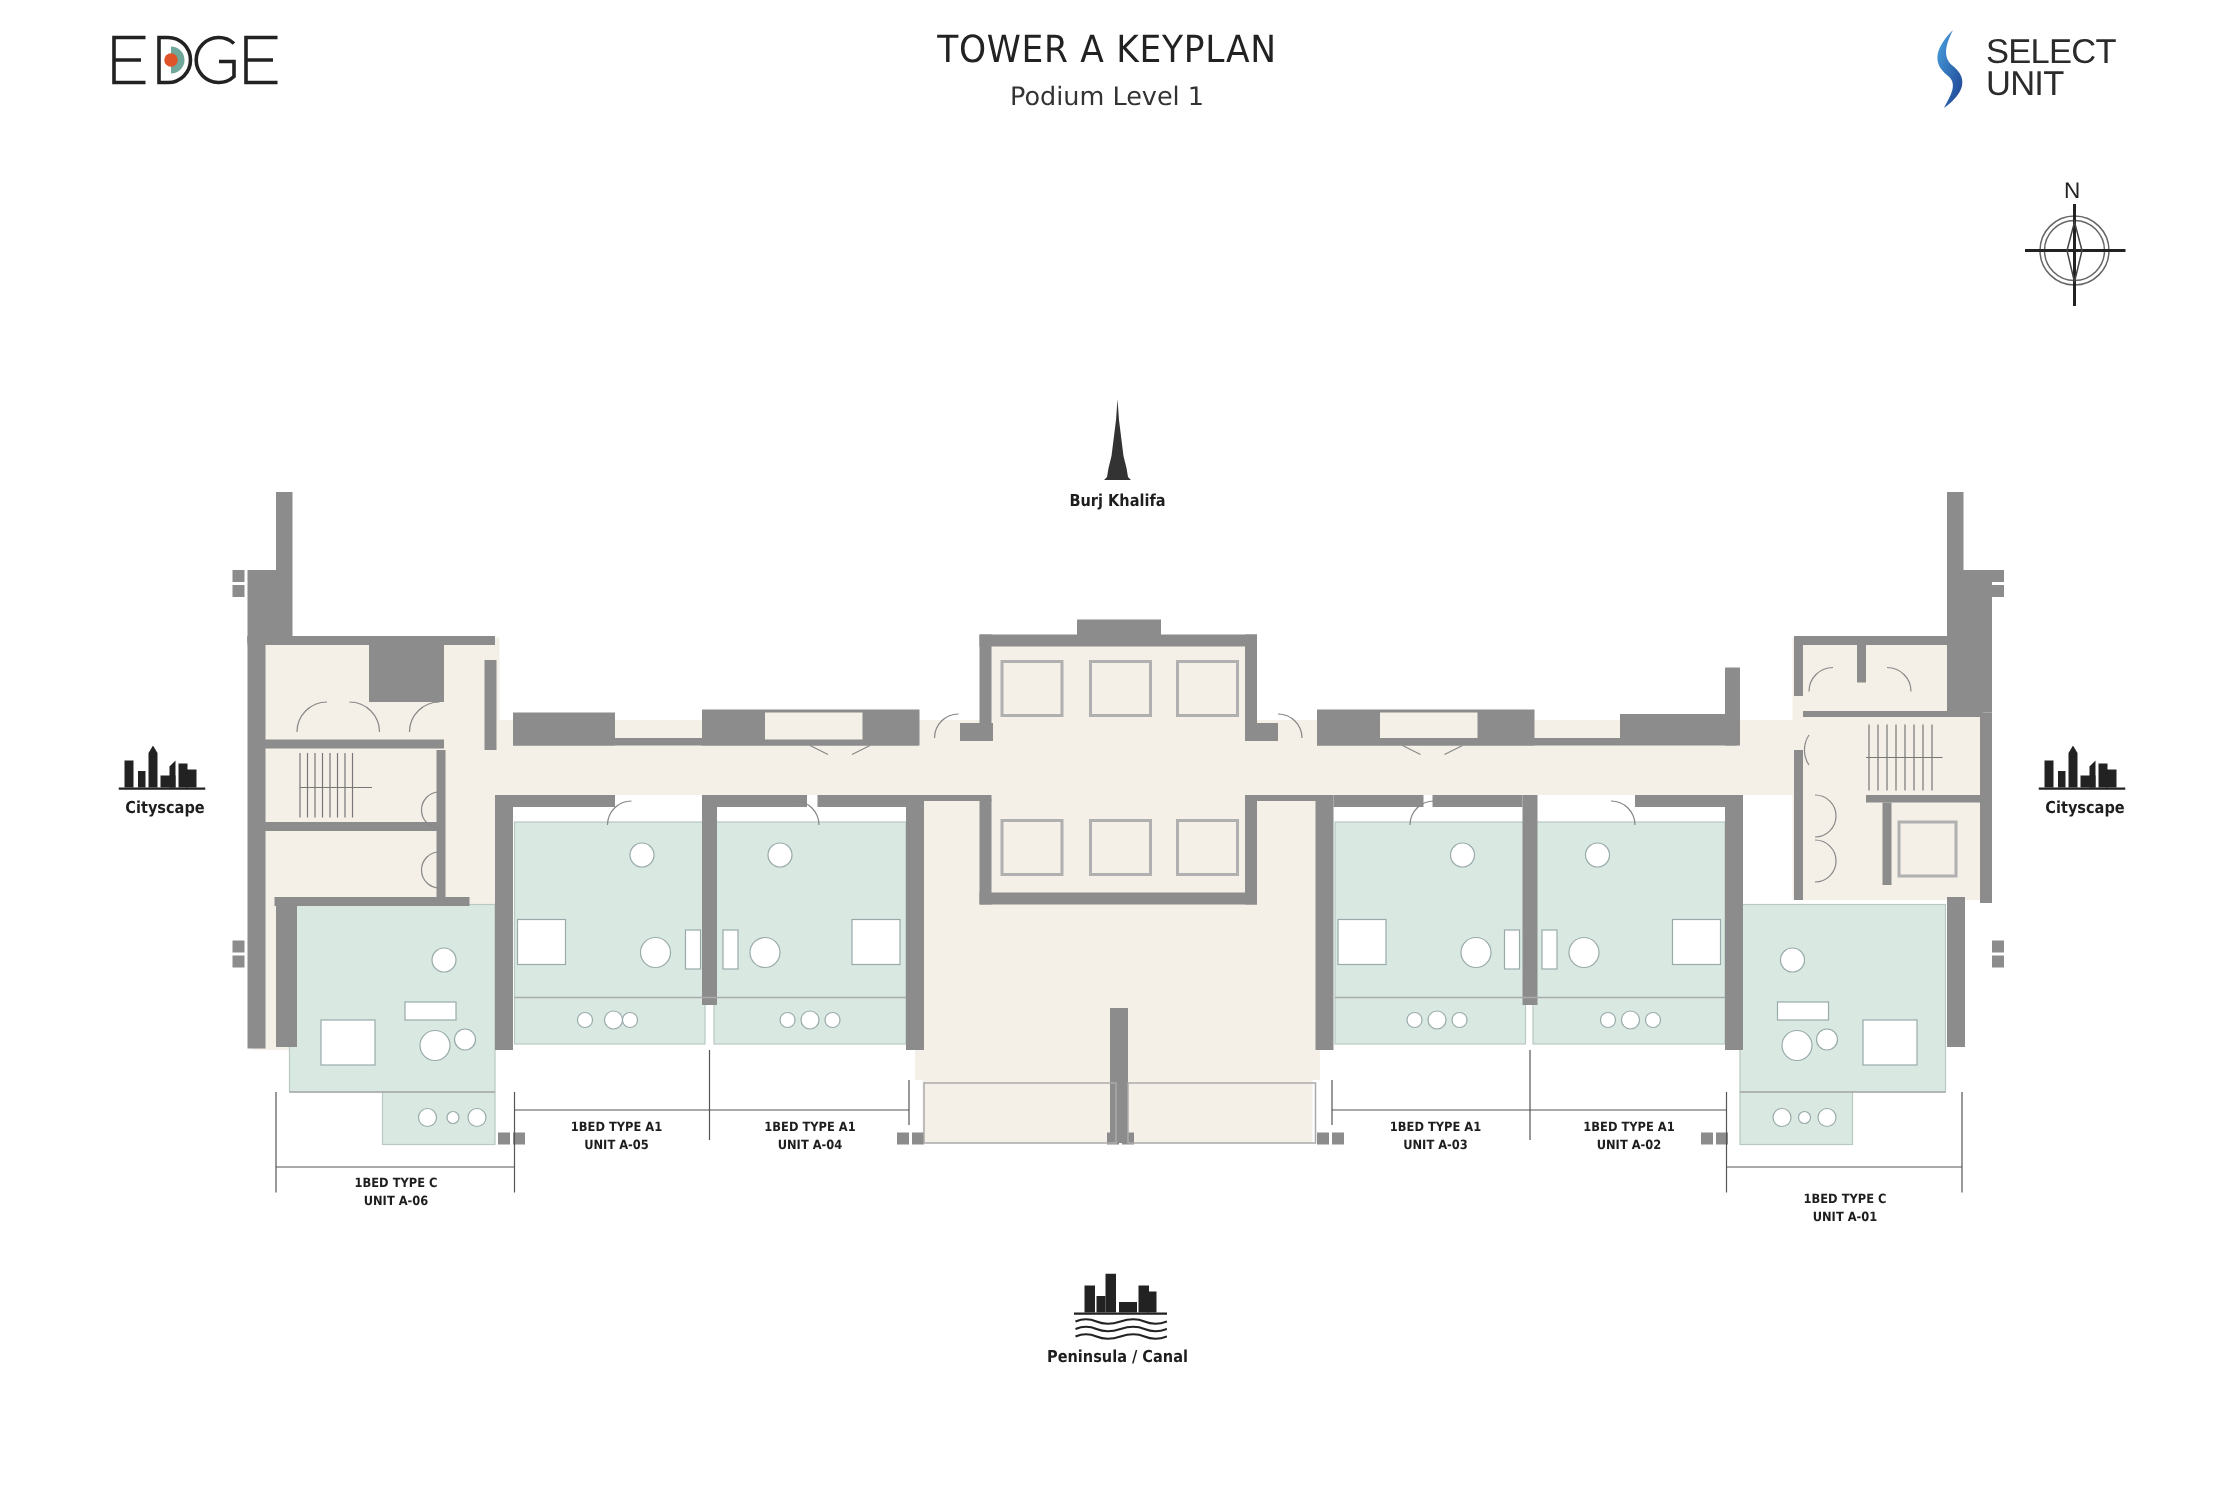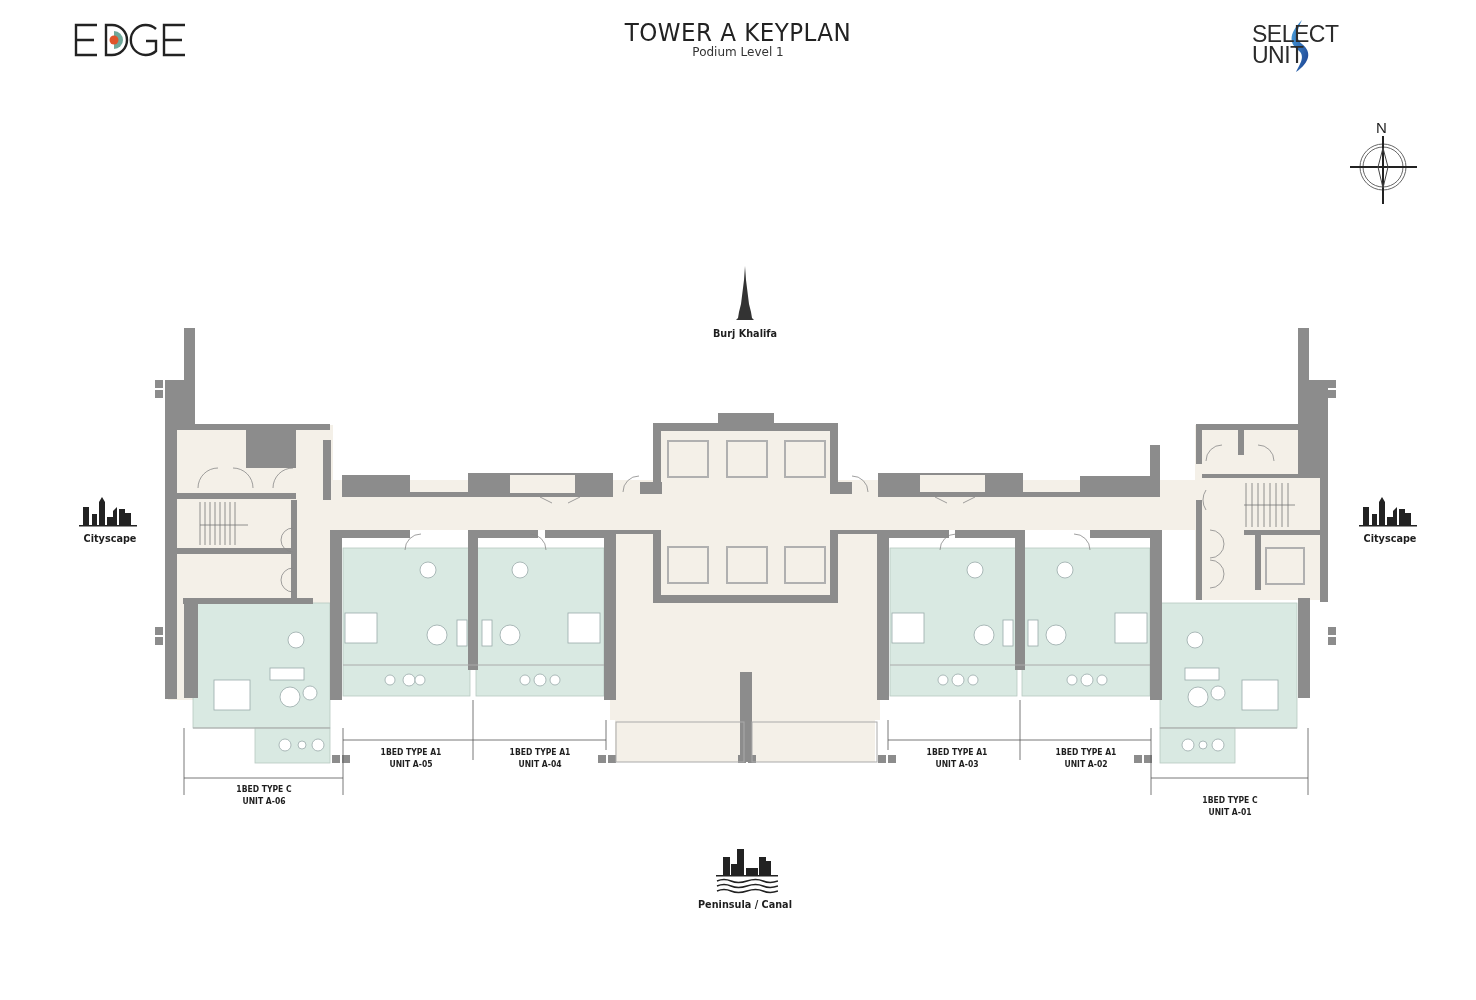--- a/index.html
+++ b/index.html
@@ -1,22 +1,22 @@
 <!DOCTYPE html>
 <html><head>
 <meta charset="utf-8">
 <style>
   html,body{margin:0;padding:0;background:#ffffff;}
   body{width:1476px;height:1000px;position:relative;overflow:hidden;font-family:"Liberation Sans",sans-serif;color:#222;}
   .abs{position:absolute;}
   .title{left:0;width:1476px;top:18px;text-align:center;font-family:"DejaVu Sans",sans-serif;font-size:25px;letter-spacing:0.5px;color:#222;transform:scaleX(0.92);}
-  .subtitle{left:0;width:1476px;top:45px;text-align:center;font-family:"DejaVu Sans",sans-serif;font-size:12px;color:#333;}
+  .subtitle{left:0;width:1476px;top:55px;text-align:center;font-family:"DejaVu Sans",sans-serif;font-size:17px;color:#333;}
   .edge-logo{left:70px;top:20px;width:120px;height:40px;}
   .select-logo{left:1286px;top:18px;width:140px;height:56px;}
-  .select-text{left:1252px;top:24px;font-family:"Liberation Sans",sans-serif;font-size:23px;line-height:21px;color:#2b2b2b;letter-spacing:-0.5px;}
+  .select-text{left:1324px;top:24px;font-family:"Liberation Sans",sans-serif;font-size:23px;line-height:21px;color:#2b2b2b;letter-spacing:-0.5px;}
   .compass{left:1345px;top:118px;width:80px;height:90px;}
   .compass-n{left:1376px;top:119px;font-size:15px;color:#222;}
   .lbl{font-family:"DejaVu Sans",sans-serif;font-weight:bold;font-size:11px;color:#1e1e1e;text-align:center;white-space:nowrap;transform:scaleX(0.88);}
   .unit-lbl{font-family:"DejaVu Sans",sans-serif;font-weight:bold;font-size:8.5px;line-height:12px;color:#1e1e1e;text-align:center;white-space:nowrap;transform:scaleX(0.9);}
   svg.plan{position:absolute;left:0;top:0;}
 </style>
 </head>
 <body>
 
 <div class="abs title">TOWER A KEYPLAN</div>

